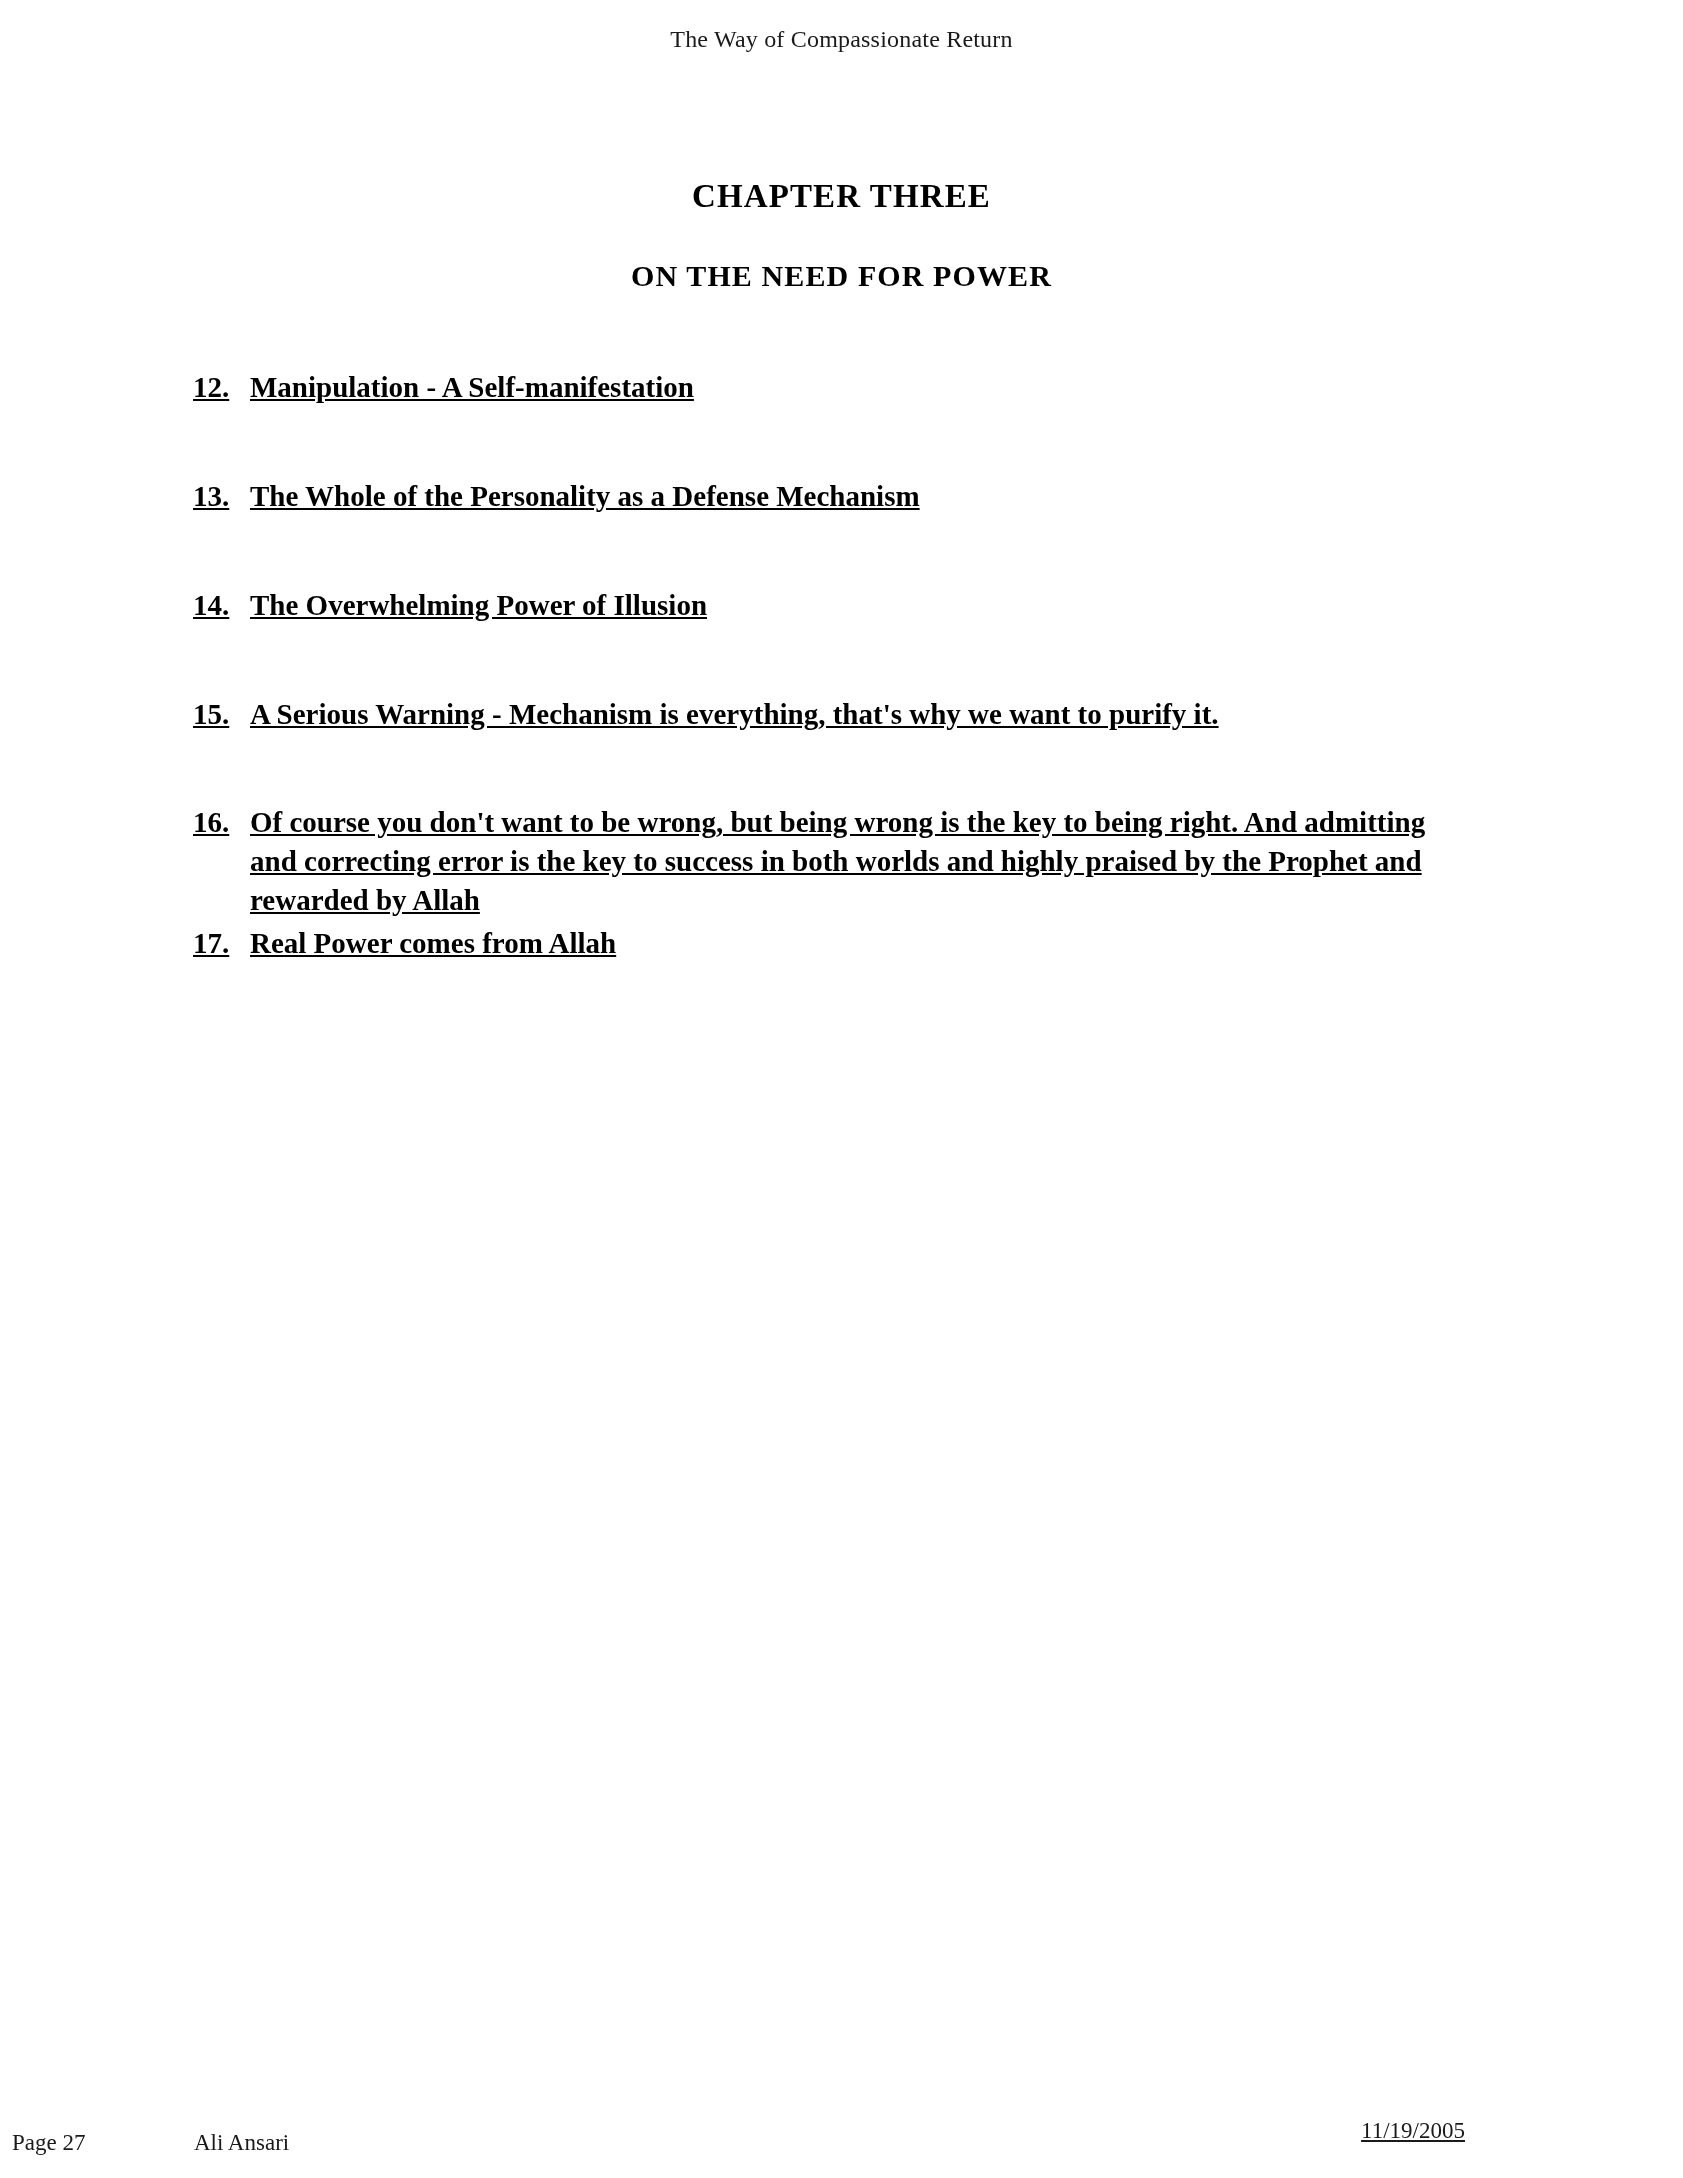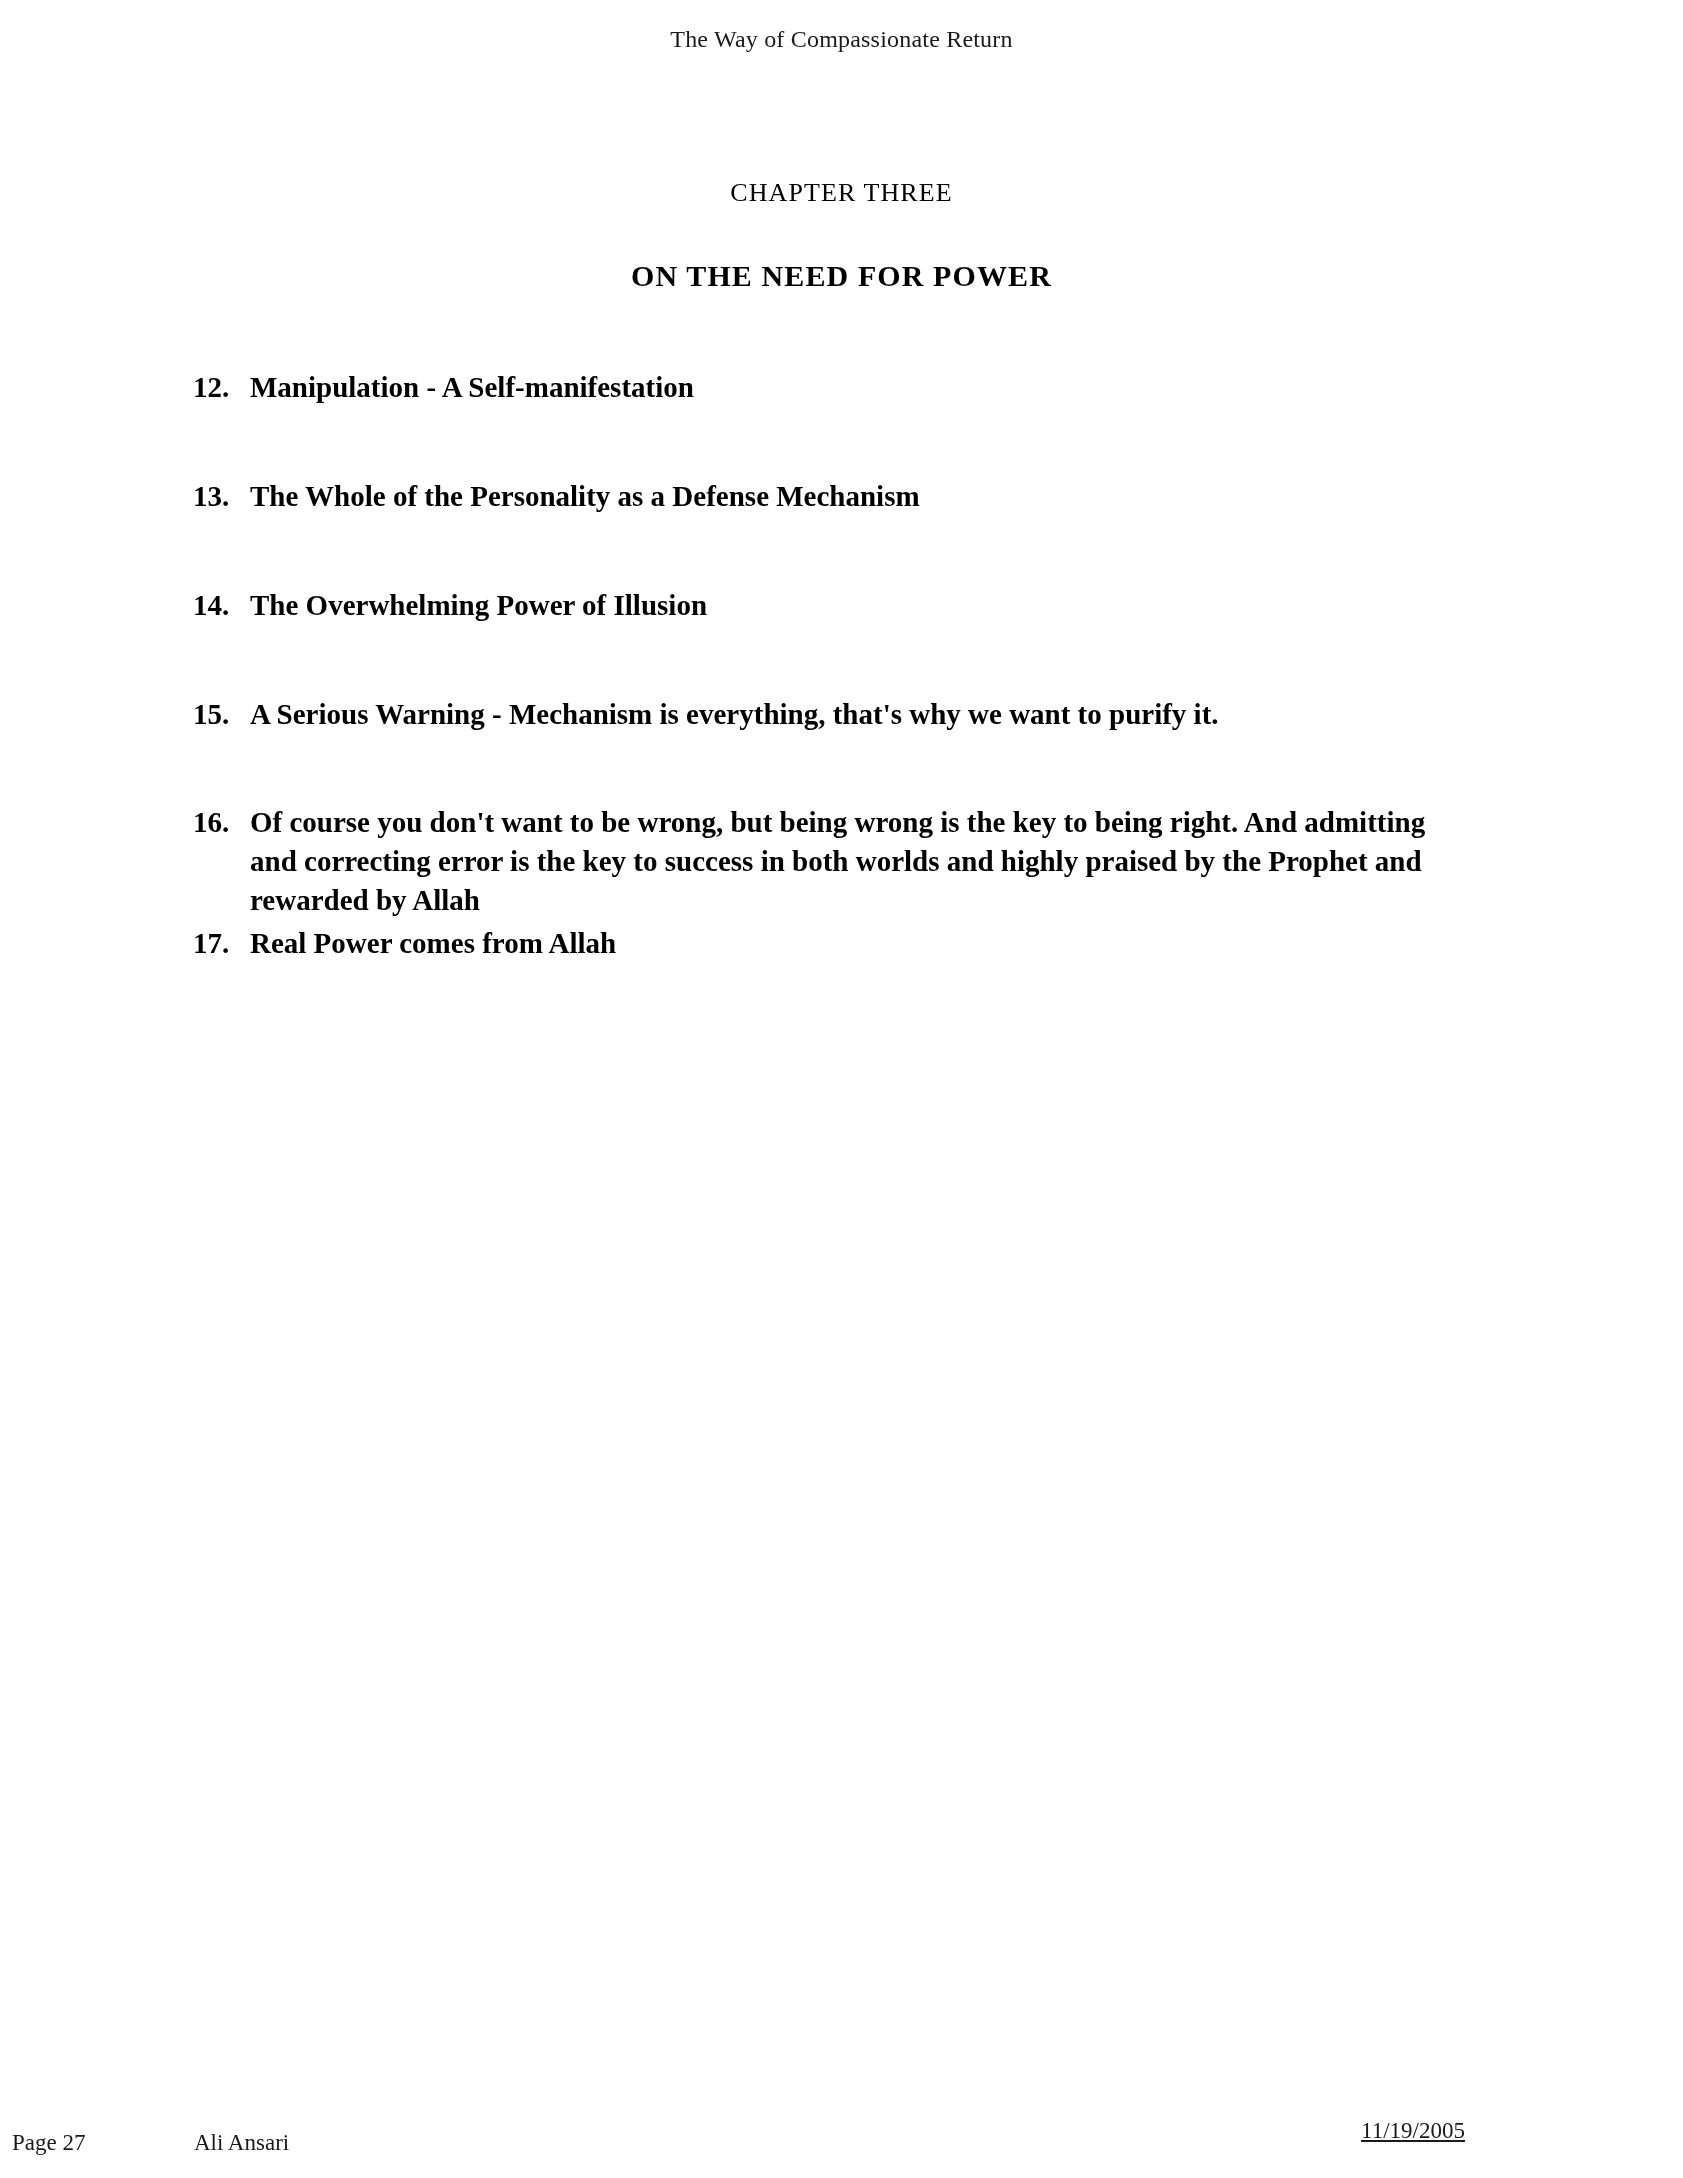--- a/index.html
+++ b/index.html
@@ -40,22 +40,22 @@
     line-height: 1.1;
   }
 
   
   .chapter-title {
     position: absolute;
     top: 178px;
     left: 0;
     width: 1683px;
     text-align: center;
-    font-size: 26px;
-    font-weight: normal;
+    font-size: 33px;
+    font-weight: bold;
     letter-spacing: 1.1px;
     color: #000;
   }
 
   .chapter-subtitle {
     position: absolute;
     top: 259px;
     left: 0;
     width: 1683px;
     text-align: center;
@@ -74,20 +74,21 @@
   }
 
   .toc-item {
     display: flex;
     align-items: flex-start;
     margin-bottom: 70px;
     font-size: 29px;
     font-weight: bold;
     line-height: 1.34;
     color: #000;
+    text-decoration: underline;
   }
 
   .toc-item.tight {
     margin-bottom: 4px;
   }
 
   .toc-item.last {
     margin-bottom: 12px;
   }
 

